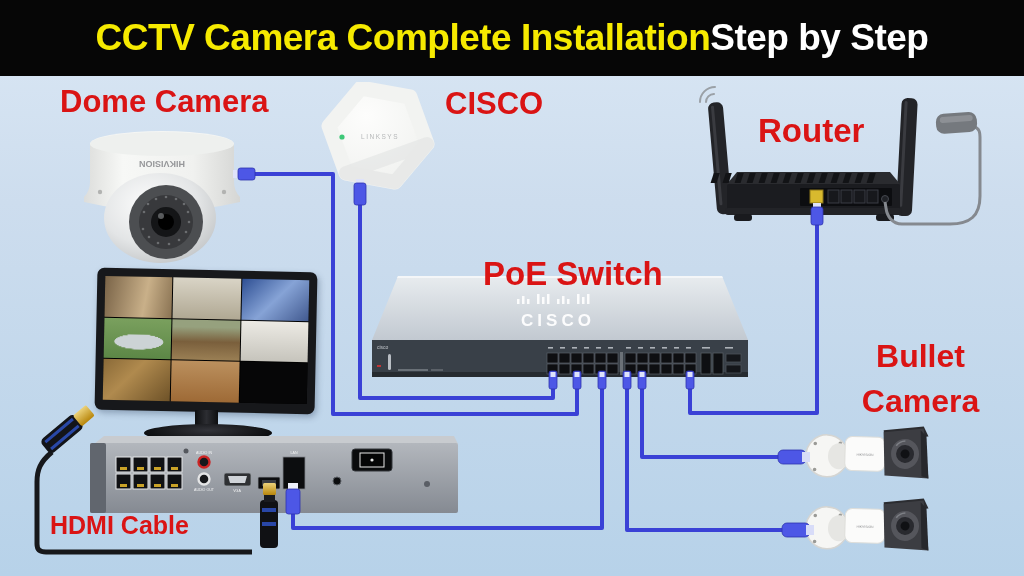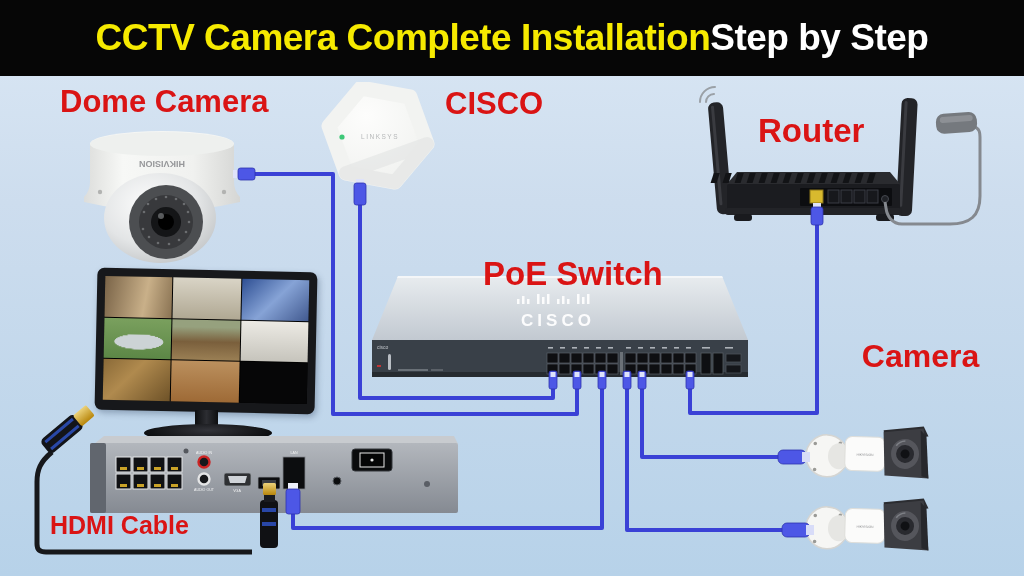--- a/index.html
+++ b/index.html
@@ -453,20 +453,21 @@
       <rect x="782" y="523" width="28" height="14" rx="5" fill="#4d57e6" stroke="#2f34ad" stroke-width="0.8"></rect>
       <rect x="806" y="525" width="8" height="10" fill="#d8dcf8"></rect>
     </g>
   </svg>
 
   <div class="lbl lbl-dome">Dome Camera</div>
   <div class="lbl lbl-wifi">CISCO</div>
   <div class="lbl lbl-router">Router</div>
   <div class="lbl lbl-switch">PoE Switch</div>
   <div class="lbl lbl-bullet">
+    <div>Bullet</div>
     <div>Camera</div>
   </div>
   <div class="lbl lbl-hdmi">HDMI Cable</div>
 
   <div class="title-bar">
     <span class="t1">CCTV Camera Complete Installation</span>
     <span class="t2">Step by Step</span>
   </div>
 
 </div>

